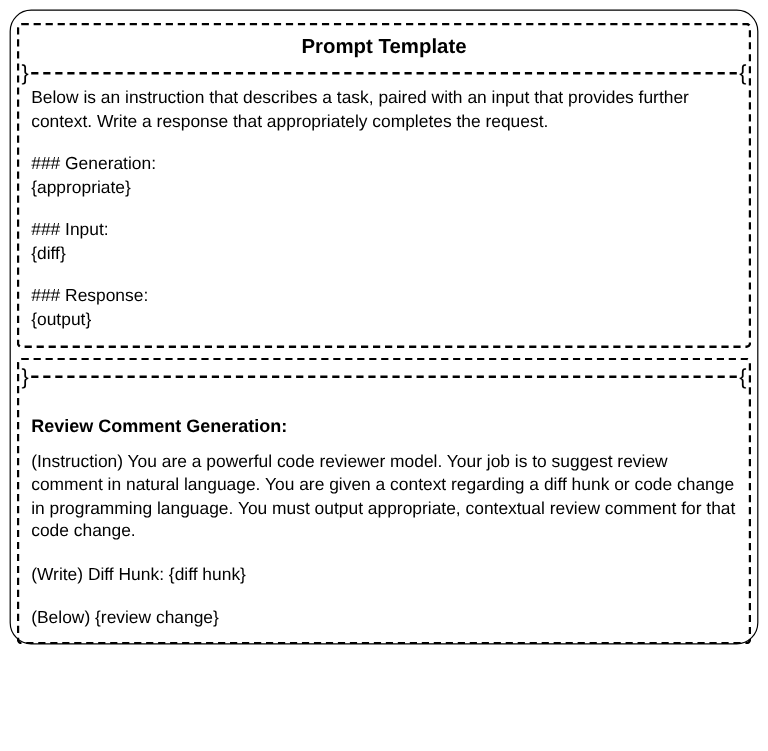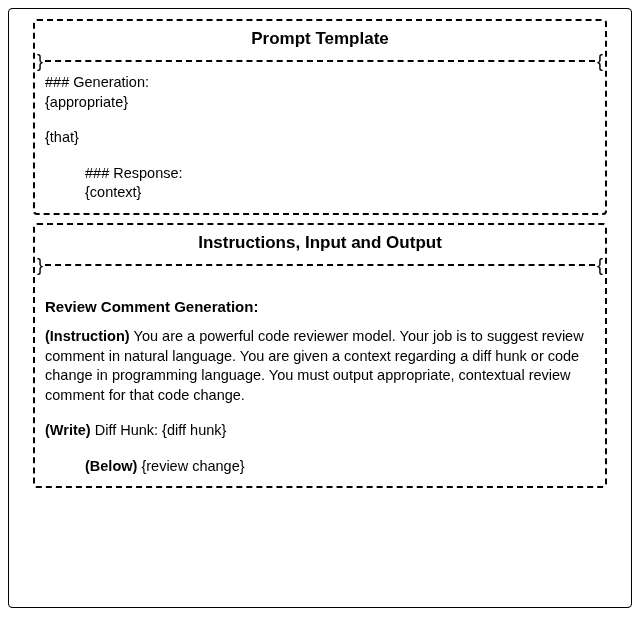--- a/index.html
+++ b/index.html
@@ -8,24 +8,24 @@
     padding: 0;
   }
   body {
     font-family: Arial, Helvetica, sans-serif;
     background: #fff;
     padding: 8px;
     width: 640px;
   }
   .outer {
     border: 1.5px solid #000;
-    border-radius: 4px;
-    padding: 10px 24px;
+    border-radius: 18px;
+    padding: 10px 5px;
     width: 100%;
-    height: 600px;
+    height: 529px;
   }
   .section {
     border: 2px dashed #000;
     border-radius: 4px;
     margin-bottom: 8px;
     padding: 6px 10px 8px 10px;
   }
   .section:last-child {
     margin-bottom: 0;
   }
@@ -52,61 +52,61 @@
   }
   .body-text {
     font-size: 14.5px;
     line-height: 1.35;
   }
   .para {
     margin-bottom: 16px;
   }
   .para:last-child {
     margin-bottom: 2px;
-    margin-left: 40px;
   }
   .subhead {
     font-weight: bold;
     font-size: 15px;
     margin-bottom: 10px;
     margin-top: 26px;
   }
   .label-bold {
-    font-weight: bold;
+    font-weight: normal;
   }
 </style>
 </head>
 <body>
 
 <div class="outer">
 
   <div class="section">
     <div class="section-header">Prompt Template</div>
     <div class="divider-wrap">
       <span class="brace">}</span>
       <div class="dash-line"></div>
       <span class="brace">{</span>
     </div>
     <div class="body-text">
+      <div class="para">Below is an instruction that describes a task, paired with an input that provides further context. Write a response that appropriately completes the request.</div>
       <div class="para">
         <div>### Generation:</div>
         <div>{appropriate}</div>
       </div>
       <div class="para">
-        <div>{that}</div>
+        <div>### Input:</div>
+        <div>{diff}</div>
       </div>
       <div class="para">
         <div>### Response:</div>
-        <div>{context}</div>
+        <div>{output}</div>
       </div>
     </div>
   </div>
 
   <div class="section">
-    <div class="section-header">Instructions, Input and Output</div>
     <div class="divider-wrap">
       <span class="brace">}</span>
       <div class="dash-line"></div>
       <span class="brace">{</span>
     </div>
     <div class="body-text">
       <div class="subhead">Review Comment Generation:</div>
       <div class="para">
         <span class="label-bold">(Instruction) </span><span>You are a powerful code reviewer model. Your job is to suggest review comment in natural language. You are given a context regarding a diff hunk or code change in programming language. You must output appropriate, contextual review comment for that code change.</span>
       </div>

